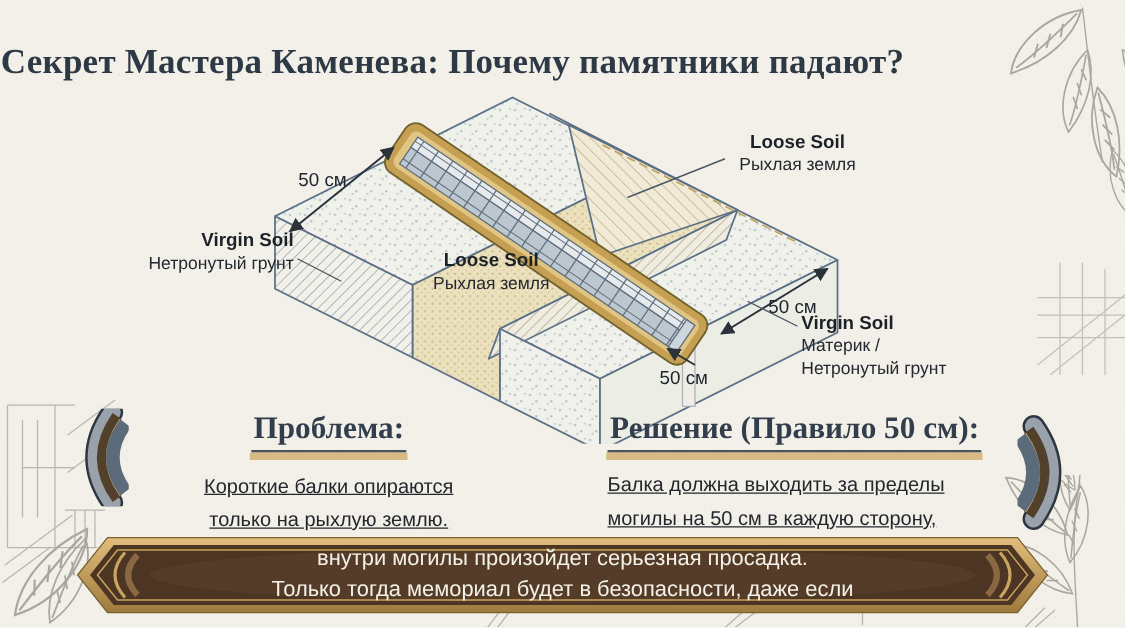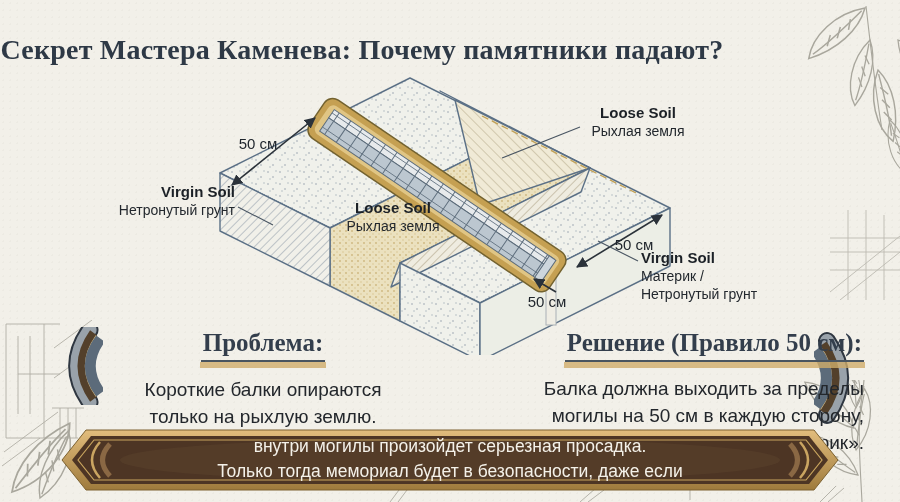--- a/index.html
+++ b/index.html
@@ -11,24 +11,24 @@
   .abs{position:absolute;}
   #title{left:0;top:34px;width:724px;text-align:center;
     font-family:"Liberation Serif", serif;font-weight:700;font-size:28px;
     color:#2e3946;letter-spacing:0.2px;}
   
   .sec-heading{display:inline-block;position:relative;
     font-family:"Liberation Serif", serif;font-weight:700;font-size:25px;
     color:#333e4c;padding:0 2px 3px;border-bottom:2px solid #49545f;}
   .sec-heading::after{content:"";position:absolute;left:-1px;right:-1px;bottom:-8px;height:6px;
     background:rgba(207,172,106,0.8);}
-  .body-text{font-size:19px;line-height:27px;color:#23272c;}
+  .body-text{font-size:16px;line-height:27px;color:#23272c;text-decoration:underline;}
   #problem-block{left:93px;top:329px;width:340px;text-align:center;}
   #problem-body{margin-top:14px;}
-  #solution-block{left:514px;top:329px;width:350px;text-align:right;}
+  #solution-block{left:486px;top:329px;width:350px;text-align:left;}
   #solution-body{margin-top:13px;}
   
   #banner-text{left:60px;top:434px;width:780px;text-align:center;
     color:#f4f1e9;font-size:17.5px;line-height:25px;}
   svg text{font-family:"Liberation Sans", sans-serif;}
   .lbl-en{font-weight:700;font-size:15px;fill:#1c2127;}
   .lbl-ru{font-size:14px;fill:#23282e;}
   .dim{font-size:15px;fill:#1e242b;}
 </style>
 </head>

